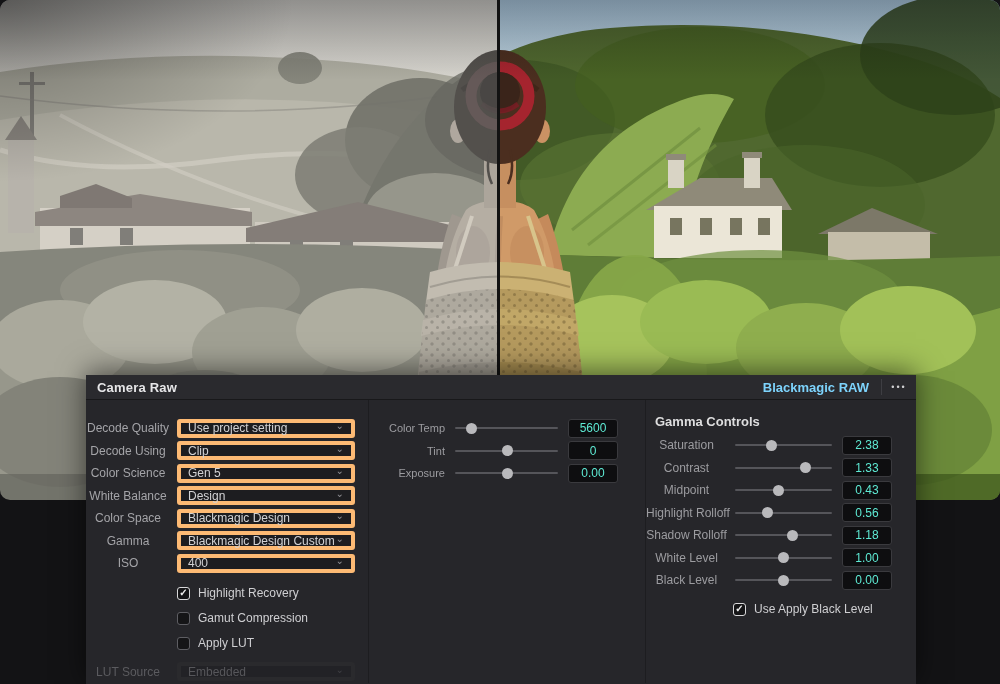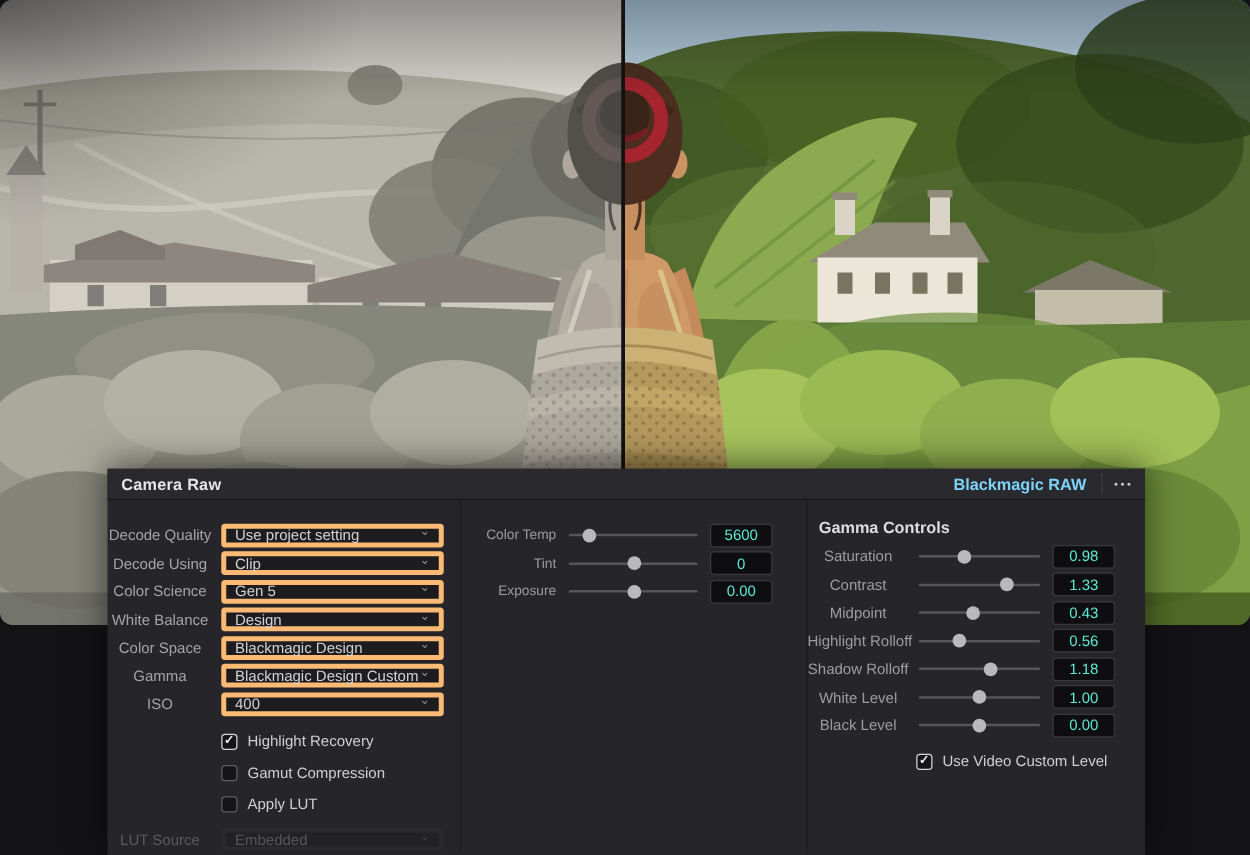--- a/index.html
+++ b/index.html
@@ -337,21 +337,21 @@
 
     <div class="col col-right">
       <div class="gamma-header">Gamma Controls</div>
 
       <div class="srow">
         <span class="slbl">Saturation</span>
         <span class="track">
           <span class="line"></span>
           <span class="thumb" style="left: calc(36% - 3.96px);"></span>
         </span>
-        <span class="vbox">0.98</span>
+        <span class="vbox">2.38</span>
       </div>
       <div class="srow">
         <span class="slbl">Contrast</span>
         <span class="track">
           <span class="line"></span>
           <span class="thumb" style="left: calc(76% - 8.36px);"></span>
         </span>
         <span class="vbox">1.33</span>
       </div>
       <div class="srow">
@@ -392,18 +392,18 @@
           <span class="line"></span>
           <span class="thumb" style="left: calc(50% - 5.5px);"></span>
         </span>
         <span class="vbox">0.00</span>
       </div>
 
       <div class="chk-row">
         <span class="checkbox checked">
           <span class="tick">✓</span>
         </span>
-        <span class="chk-label">Use Video Custom Level</span>
+        <span class="chk-label">Use Apply Black Level</span>
       </div>
     </div>
 
   </div>
 </section>
 
 </body></html>

